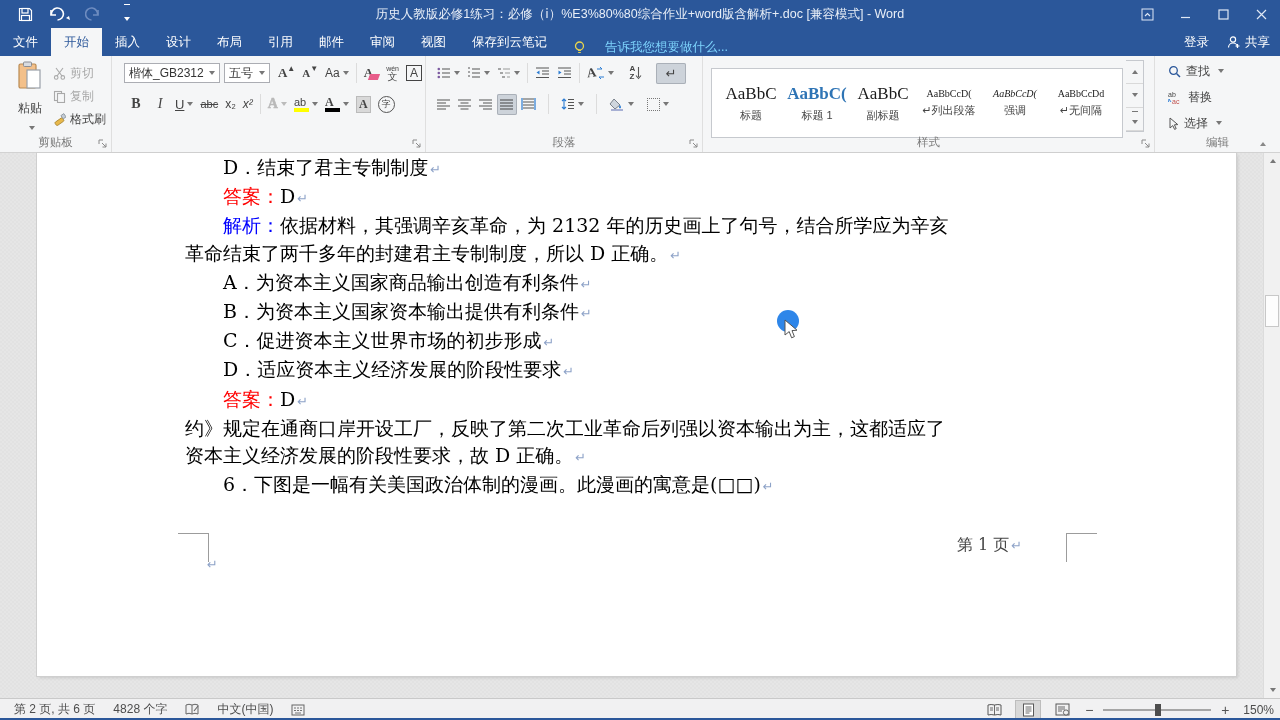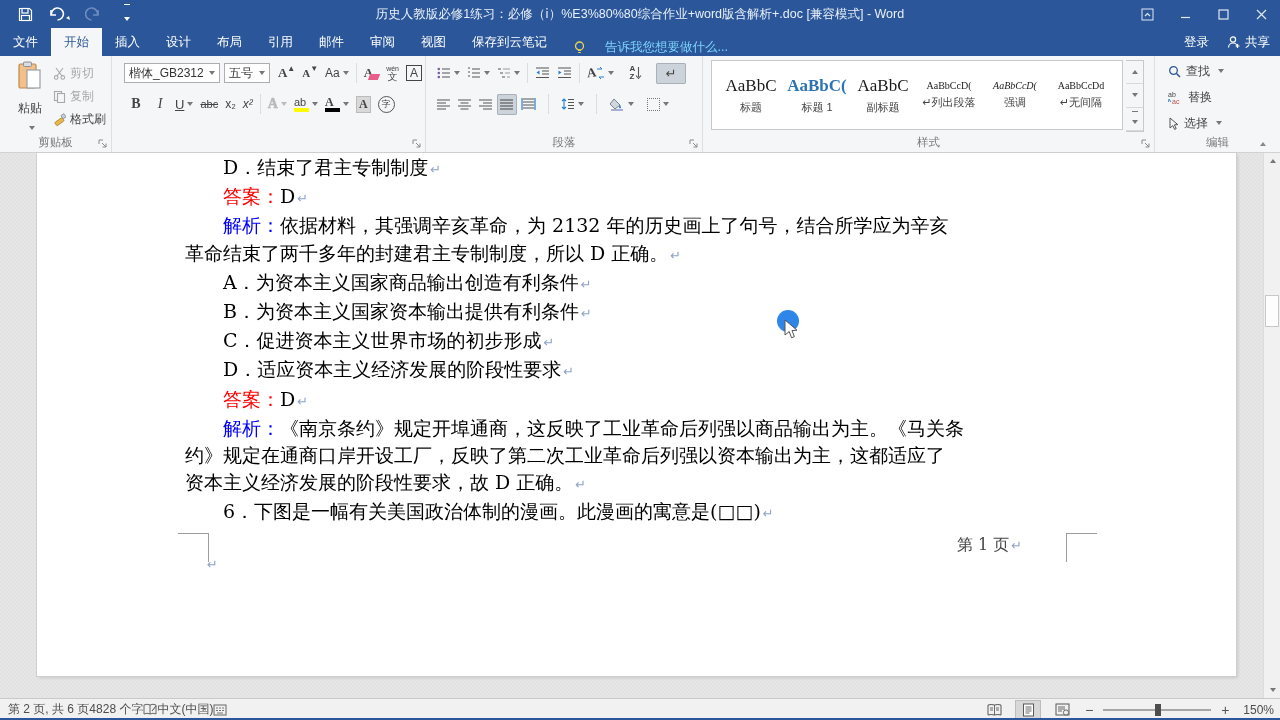--- a/index.html
+++ b/index.html
@@ -51,21 +51,21 @@
   .hl-bar{display:inline-block;position:relative;font-size:11px;line-height:10px;}
   .bar{display:block;height:4px;width:15px;margin-top:1px;}
   .ab-yellow .bar{background:#ffff00;}
   .a-black .bar{background:#000;}
   .shade-a{background:#d9d9d9;padding:0 2px;border:1px solid #bbb;}
   .circ-z{display:inline-flex;width:15px;height:15px;border:1px solid #555;border-radius:50%;align-items:center;justify-content:center;font-size:9px;}
   .pinyin{display:inline-flex;flex-direction:column;align-items:center;font-size:7px;line-height:7px;}
   .pinyin .bot{font-size:10px;line-height:10px;}
   .eraser{display:inline-block;width:10px;height:6px;background:#e85d8a;transform:skewX(-20deg);margin-left:-4px;margin-top:8px;}
   
-  .stylebox{position:absolute;left:8px;top:0;width:412px;height:70px;background:#fff;border:1px solid #c6c9ce;
+  .stylebox{position:absolute;left:8px;top:8px;width:412px;height:70px;background:#fff;border:1px solid #c6c9ce;
             display:flex;align-items:center;padding-left:6px;box-sizing:border-box;}
   .stcell{width:66px;height:62px;display:flex;flex-direction:column;align-items:center;justify-content:center;gap:4px;cursor:default;}
   .stprev{font-family:"Liberation Serif","DejaVu Serif",serif;font-size:17px;color:#1a1a1a;white-space:nowrap;}
   .stprev.small{font-size:10px;}
   .stprev.accent{color:#2e74b5;font-weight:bold;}
   .stprev.ital{font-style:italic;}
   .stname{font-size:11px;color:#444;white-space:nowrap;}
   .stscroll{position:absolute;right:10px;top:0;width:17px;height:70px;display:flex;flex-direction:column;border:1px solid #c6c9ce;border-left:none;background:#f5f6f7;}
   .stscroll div{flex:1;display:flex;align-items:center;justify-content:center;border-bottom:1px solid #d9d9d9;}
   
@@ -92,21 +92,21 @@
   
   .vscroll{position:absolute;right:0;top:0;width:17px;height:545px;background:#f1f1f1;border-left:1px solid #dcdcdc;box-sizing:border-box;}
   .sarrow{position:absolute;left:0;width:17px;height:16px;display:flex;align-items:center;justify-content:center;}
   .sthumb{position:absolute;left:1px;top:142px;width:14px;height:32px;background:#fdfdfd;border:1px solid #c8c8c8;box-sizing:border-box;}
   
   .touch-dot{position:absolute;left:777px;top:157px;width:22px;height:22px;border-radius:50%;background:#2e86e9;}
   .mouse-arrow{position:absolute;left:784px;top:166px;}
   
   .statusbar{position:absolute;top:698px;left:0;width:1280px;height:22px;background:#f1f1f2;
              border-top:1px solid #c9c9c9;display:flex;align-items:center;font-size:12px;color:#4d4d4d;box-sizing:border-box;}
-  .statusbar .left{display:flex;align-items:center;margin-left:8px;}
+  .statusbar .left{display:flex;align-items:center;gap:18px;margin-left:14px;}
   .statusbar .right{position:absolute;right:6px;display:flex;align-items:center;gap:8px;}
   .viewbtn{width:26px;height:20px;display:flex;align-items:center;justify-content:center;}
   .viewbtn.pressed{background:#d8d8d8;box-shadow:inset 0 0 0 1px #bdbdbd;}
   .ztrack{width:108px;height:2px;background:#a6a6a6;position:relative;}
   .zthumb{position:absolute;left:52px;top:-5px;width:6px;height:12px;background:#4d4d4d;}
   .zsign{font-size:14px;color:#555;width:12px;text-align:center;}
   .blue-edge{position:absolute;bottom:0;left:0;width:1280px;height:2px;background:#2b579a;}
   svg{display:block;}
 </style>
 </head>
@@ -537,21 +537,20 @@
     <div class="doctext">
         <div class="docline indent"><span>D．结束了君主专制制度</span><span class="pmark">↵</span></div>
         <div class="docline indent"><span class="seg-r">答案：</span><span>D</span><span class="pmark">↵</span></div>
         <div class="docline indent"><span class="seg-b">解析：</span><span>依据材料，其强调辛亥革命，为 2132 年的历史画上了句号，结合所学应为辛亥</span></div>
         <div class="docline"><span>革命结束了两千多年的封建君主专制制度，所以 D 正确。</span><span class="pmark">↵</span></div>
         <div class="docline indent"><span>A．为资本主义国家商品输出创造有利条件</span><span class="pmark">↵</span></div>
         <div class="docline indent"><span>B．为资本主义国家资本输出提供有利条件</span><span class="pmark">↵</span></div>
         <div class="docline indent"><span>C．促进资本主义世界市场的初步形成</span><span class="pmark">↵</span></div>
         <div class="docline indent"><span>D．适应资本主义经济发展的阶段性要求</span><span class="pmark">↵</span></div>
         <div class="docline indent"><span class="seg-r">答案：</span><span>D</span><span class="pmark">↵</span></div>
-        <div class="docline indent"><span class="seg-b">解析：</span><span>《南京条约》规定开埠通商，这反映了工业革命后列强以商品输出为主。《马关条</span></div>
         <div class="docline"><span>约》规定在通商口岸开设工厂，反映了第二次工业革命后列强以资本输出为主，这都适应了</span></div>
         <div class="docline"><span>资本主义经济发展的阶段性要求，故 D 正确。</span><span class="pmark">↵</span></div>
         <div class="docline indent"><span>6．下图是一幅有关美国政治体制的漫画。此漫画的寓意是(□□)</span><span class="pmark">↵</span></div>
       </div>
     <div class="corner cl"></div>
     <div class="corner cr"></div>
     <div class="footer-page">
       <span>第 1 页</span><span class="pmark">↵</span>
     </div>
     <div class="lone-mark pmark">↵</div>

